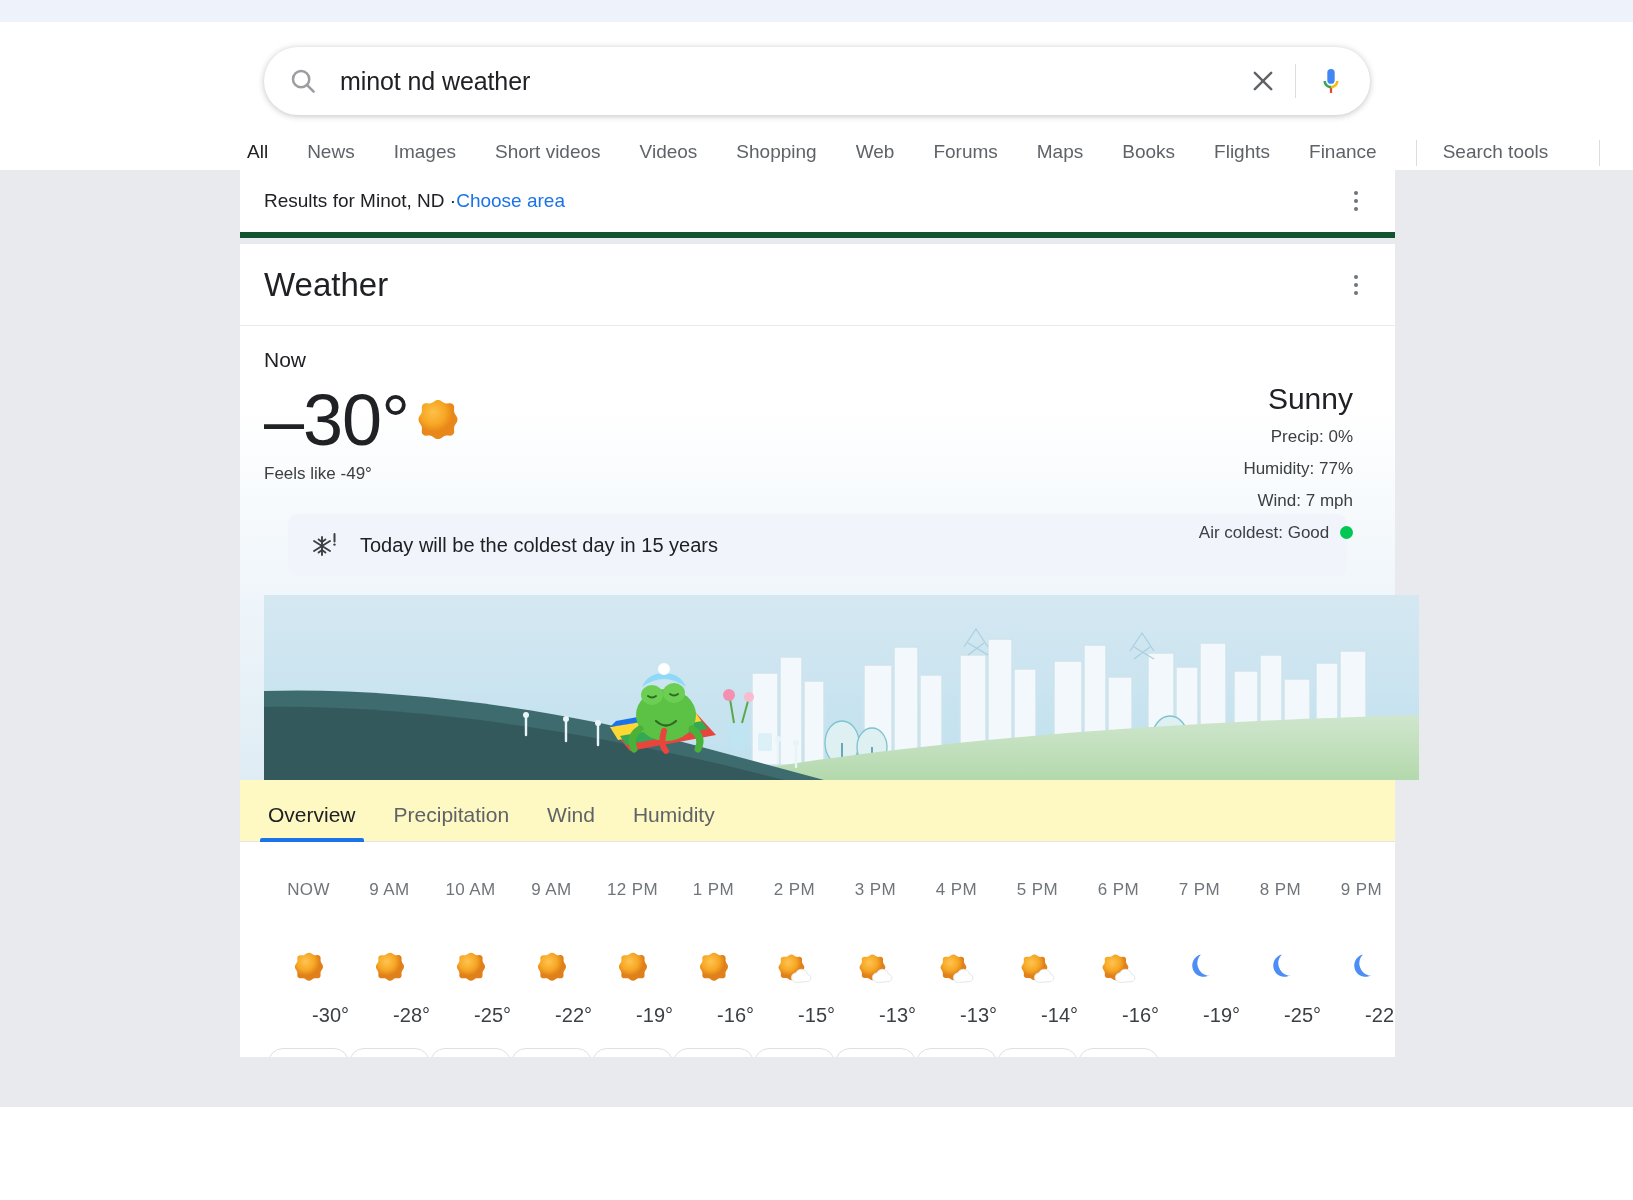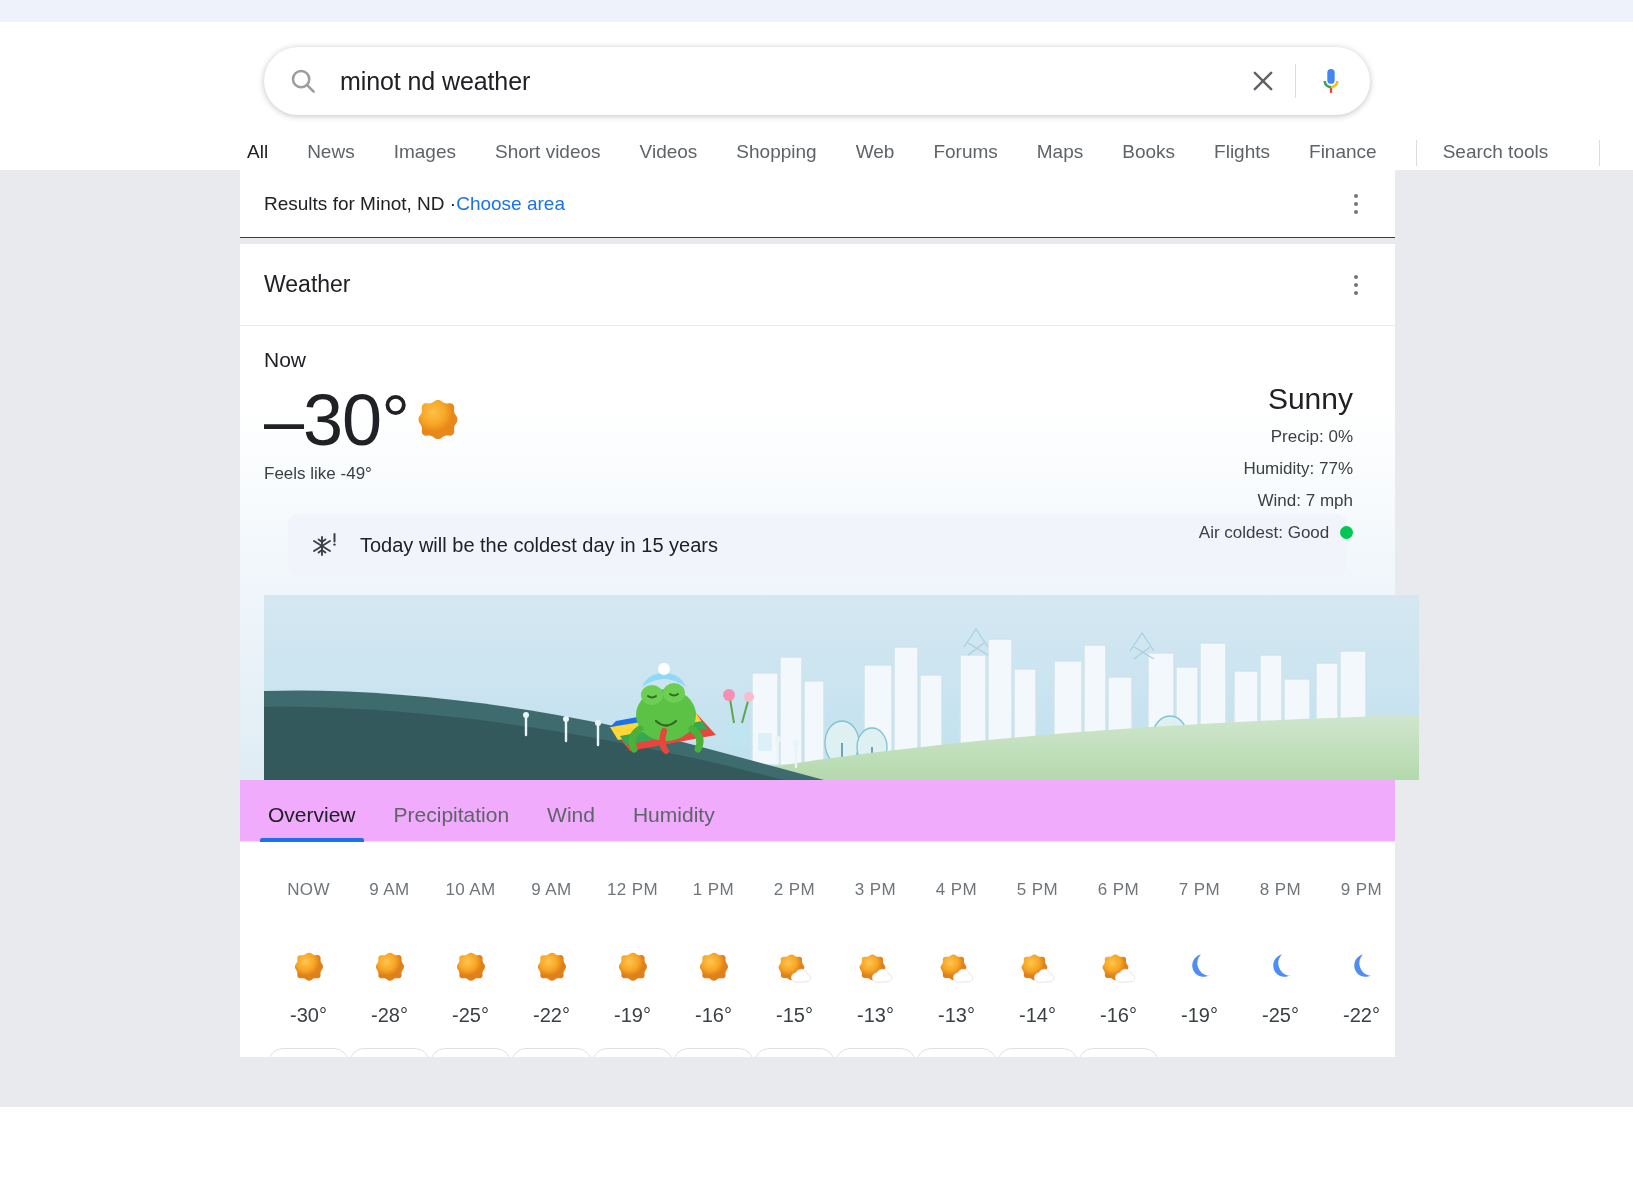--- a/index.html
+++ b/index.html
@@ -73,37 +73,37 @@
 
   
   .col { position:absolute; left:240px; top:170px; width:1155px; }
 
   .card {
     background:#fff; width:1155px;
   }
   .results-for {
     height:68px; display:flex; align-items:center;
     padding:0 22px 0 24px; position:relative;
-    border-bottom:1px solid #14532d;
+    border-bottom:6px solid #14532d;
   }
   .rf-text { font-size:19px; color:#202124; }
   .rf-link { color:#1a73e8; cursor:pointer; }
   .kebab {
     position:absolute; right:26px; top:50%; transform:translateY(-50%);
     width:26px; height:26px; cursor:pointer;
     display:flex; flex-direction:column; align-items:center; justify-content:center; gap:4px;
   }
   .kebab i { display:block; width:4px; height:4px; border-radius:50%; background:#70757a; }
 
   .wx-card { margin-top:6px; background:#fff; width:1155px; }
   .wx-head {
     height:82px; display:flex; align-items:center; position:relative;
     padding:0 22px 0 24px; border-bottom:1px solid #ebebeb;
   }
-  .wx-title { font-size:23px; color:#202124; font-weight:400; letter-spacing:0px; }
+  .wx-title { font-size:33px; color:#202124; font-weight:400; letter-spacing:0px; }
 
   
   .now-wrap {
     position:relative;
     background:linear-gradient(to bottom,#ffffff 0%,#ffffff 18%,#eef5fa 62%,#dfecf4 100%);
     padding:22px 24px 0 24px;
   }
   .now-label { font-size:21px; color:#202124; }
   .now-row { display:flex; align-items:flex-start; position:relative; margin-top:10px; }
   .temp-main {
@@ -129,36 +129,36 @@
   }
   .alert-icon { width:30px; height:30px; flex:0 0 auto; }
   .alert-text { font-size:20px; color:#202124; margin-left:20px; }
 
   
   .illus { position:relative; width:1155px; height:185px; overflow:hidden; margin-top:19px; }
 
   
   .fc-tabs {
     display:flex; align-items:flex-end; height:62px; padding-left:28px;
-    border-bottom:1px solid #e4e4e4; background:#f0abfc; font-size:21px; color:#5f6368;
+    border-bottom:1px solid #e4e4e4; background:#fef9c3; font-size:21px; color:#5f6368;
   }
   .fc-tab { margin-right:38px; padding-bottom:14px; cursor:pointer; position:relative; }
   .fc-tab.active { color:#202124; }
   .fc-tab.active:after {
     content:""; position:absolute; left:-8px; right:-8px; bottom:-1px;
     height:4px; background:#1a73e8; border-radius:2px 2px 0 0;
   }
 
   
   .hourly { position:relative; height:215px; background:#fff; overflow:hidden; }
   .hrow { position:absolute; left:28px; top:0; display:flex; }
   .hcell { width:81px; flex:0 0 auto; text-align:center; }
   .htime { font-size:17px; color:#70757a; margin-top:38px; letter-spacing:.4px; }
   .hicon { height:56px; margin-top:40px; display:flex; align-items:center; justify-content:center; }
-  .htemp { font-size:20px; color:#3c4043; margin-top:8px; }
+  .htemp { font-size:20px; color:#3c4043; margin-top:8px;text-align:right; }
 
   
   .chips { position:absolute; left:28px; top:206px; display:flex; }
   .chip {
     width:81px; height:30px; margin-right:0;
     border:1px solid #e0e0e0; border-radius:16px; background:#fff;
   }
   .chip-sp { width:81px; flex:0 0 auto; display:flex; justify-content:center; }
 </style>
 </head>

